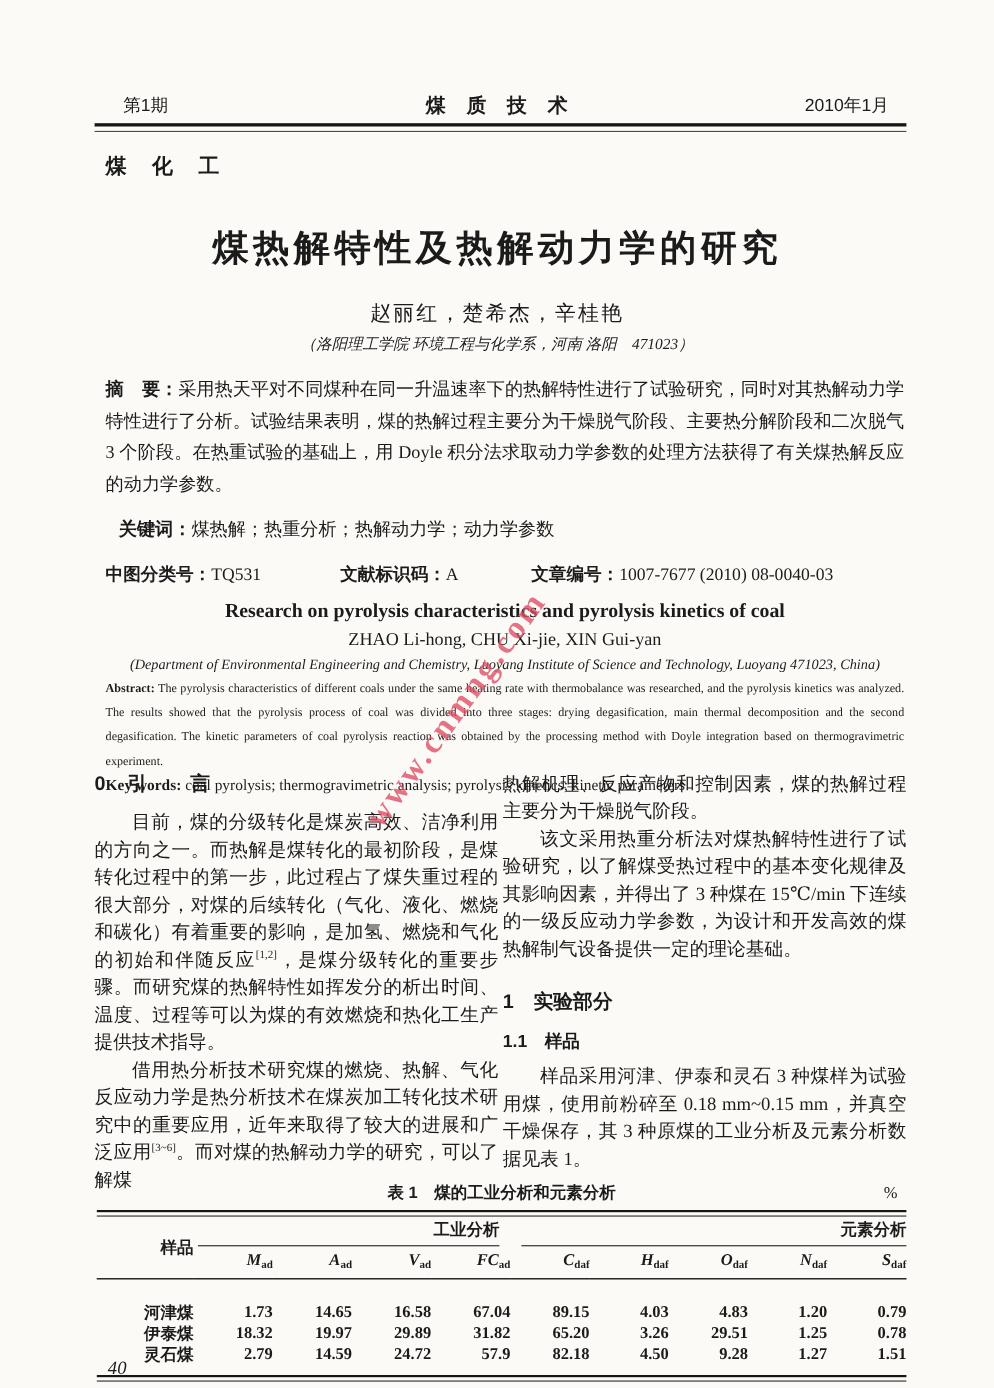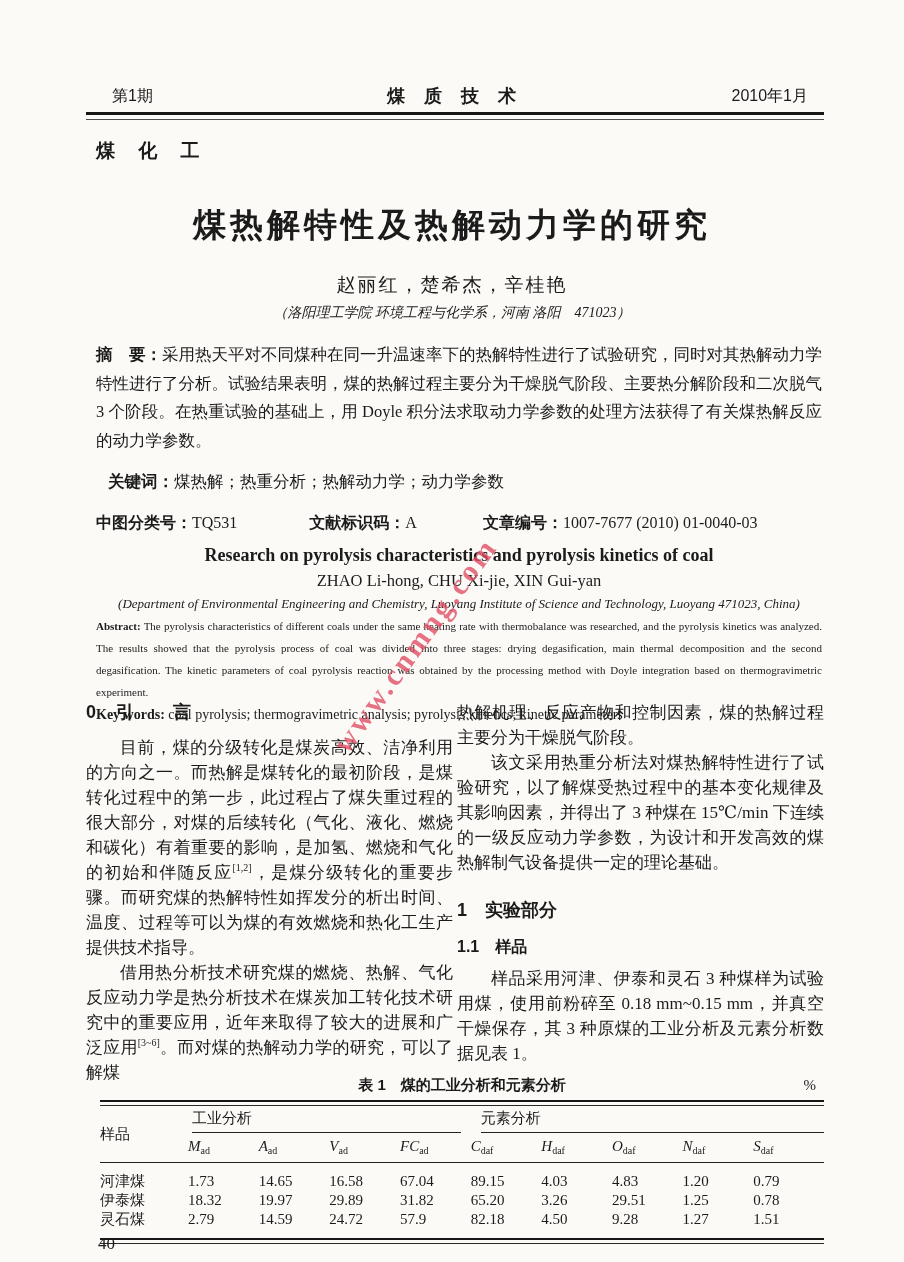--- a/index.html
+++ b/index.html
@@ -66,41 +66,41 @@
   }
   .col{flex:1;min-width:0;}
   .body-p{margin:0;font-size:17px;line-height:25px;text-align:justify;}
   .indent{text-indent:2em;}
   sup.ref{font-size:10px;line-height:0;}
   h3.sec{margin:0 0 11px;font-family:"Liberation Sans","DejaVu Sans",sans-serif;font-size:18px;font-weight:bold;letter-spacing:1px;}
   h3.sec2{margin:23px 0 0;font-family:"Liberation Sans","DejaVu Sans",sans-serif;font-size:18px;font-weight:bold;}
   h4.subsec{margin:15px 0 8px;font-family:"Liberation Sans","DejaVu Sans",sans-serif;font-size:16px;font-weight:bold;}
 
   
-  .table-area{position:absolute;left:100px;right:80px;top:1074px;}
+  .table-area{position:absolute;left:88px;right:80px;top:1074px;}
   .tbl-title-row{position:relative;text-align:center;font-family:"Liberation Sans","DejaVu Sans",sans-serif;font-weight:bold;font-size:15px;height:22px;line-height:22px;}
   .tbl-unit{position:absolute;right:8px;top:0;font-family:"Liberation Serif","DejaVu Serif",serif;font-weight:normal;font-size:15px;}
   .tbl-rule{height:3px;border-top:2px solid #161616;border-bottom:1.5px solid #2a2a2a;}
   .tbl-rule.top{margin-top:4px;}
   table.coal{width:100%;border-collapse:collapse;table-layout:fixed;font-size:15px;}
-  table.coal th,table.coal td{font-weight:normal;text-align:left;padding:0;margin-top:32px;}
+  table.coal th,table.coal td{font-weight:bold;text-align:right;padding:0;margin-top:32px;}
   col.sample-col{width:88px;}
   .grp{border-bottom:1.5px solid #222;padding:3px 0 4px;}
   .grp.left{margin:0 10px 0 4px;}
   .grp.right{margin:0 0 0 10px;}
   tr.subhead th{padding:5px 0 6px;border-bottom:1.5px solid #222;}
   th.sample-th{border-bottom:1.5px solid #222;font-size:15px;}
   .var{font-style:italic;}
   .var-sub{font-size:10px;vertical-align:-3px;font-style:normal;}
   tbody td{padding:6px 0 5px;}
-  tbody tr:first-child td{padding-top:9px;}
+  tbody tr:first-child td{padding-top:21px;}
   tbody tr:last-child td{padding-bottom:9px;}
 
   
-  .page-number{position:absolute;left:98px;top:1234px;font-size:17px;}
+  .page-number{position:absolute;left:98px;top:1234px;font-size:17px;font-style:italic;}
 
   
   .watermark{
     position:absolute;left:250px;top:628px;width:330px;
     text-align:center;
     transform:rotate(-54deg);
     font-family:"Liberation Serif","DejaVu Serif",serif;
     font-weight:bold;font-size:30px;letter-spacing:3px;
     opacity:.8;pointer-events:none;
   }
@@ -122,21 +122,21 @@
   <div class="title-zh">煤热解特性及热解动力学的研究</div>
   <div class="authors-zh">赵丽红，楚希杰，辛桂艳</div>
   <div class="affil-zh">（洛阳理工学院 环境工程与化学系，河南 洛阳　471023）</div>
 
   <div class="front-matter">
     <p class="abs-zh"><span class="lbl">摘　要：</span><span>采用热天平对不同煤种在同一升温速率下的热解特性进行了试验研究，同时对其热解动力学特性进行了分析。试验结果表明，煤的热解过程主要分为干燥脱气阶段、主要热分解阶段和二次脱气 3 个阶段。在热重试验的基础上，用 Doyle 积分法求取动力学参数的处理方法获得了有关煤热解反应的动力学参数。</span></p>
     <p class="kw-line"><span class="lbl">关键词：</span><span>煤热解；热重分析；热解动力学；动力学参数</span></p>
     <p class="clc-line">
       <span class="seg1"><span class="lbl">中图分类号：</span><span>TQ531</span></span>
       <span class="seg2"><span class="lbl">文献标识码：</span><span>A</span></span>
-      <span class="seg3"><span class="lbl">文章编号：</span><span>1007-7677 (2010) 01-0040-03</span></span>
+      <span class="seg3"><span class="lbl">文章编号：</span><span>1007-7677 (2010) 08-0040-03</span></span>
     </p>
     <p class="title-en">Research on pyrolysis characteristics and pyrolysis kinetics of coal</p>
     <p class="authors-en">ZHAO Li-hong, CHU Xi-jie, XIN Gui-yan</p>
     <p class="affil-en">(Department of Environmental Engineering and Chemistry, Luoyang Institute of Science and Technology, Luoyang 471023, China)</p>
     <p class="abs-en"><span class="lbl">Abstract:</span><span> The pyrolysis characteristics of different coals under the same heating rate with thermobalance was researched, and the pyrolysis kinetics was analyzed.  The results showed that the pyrolysis process of coal was divided into three stages: drying degasification, main thermal decomposition and the second degasification. The kinetic parameters of coal pyrolysis reaction was obtained by the processing method with Doyle integration based on thermogravimetric experiment.</span></p>
     <p class="kw-en"><span class="lbl">Key words:</span><span> coal pyrolysis; thermogravimetric analysis; pyrolysis kinetics; kinetic parameters</span></p>
   </div>
 
   <div class="columns">
     <div class="col">

